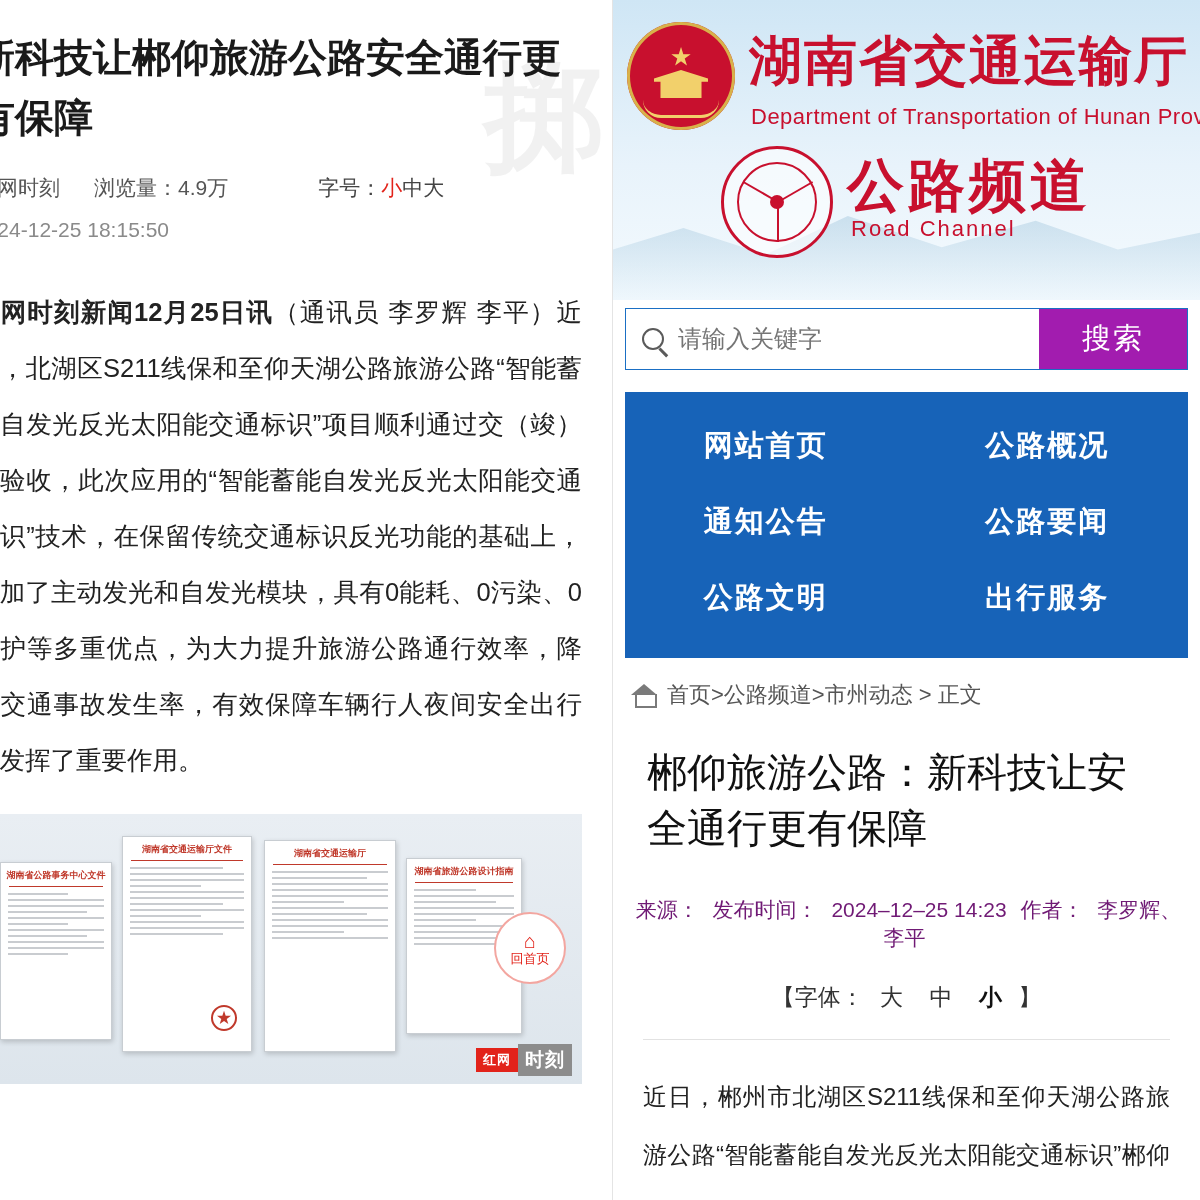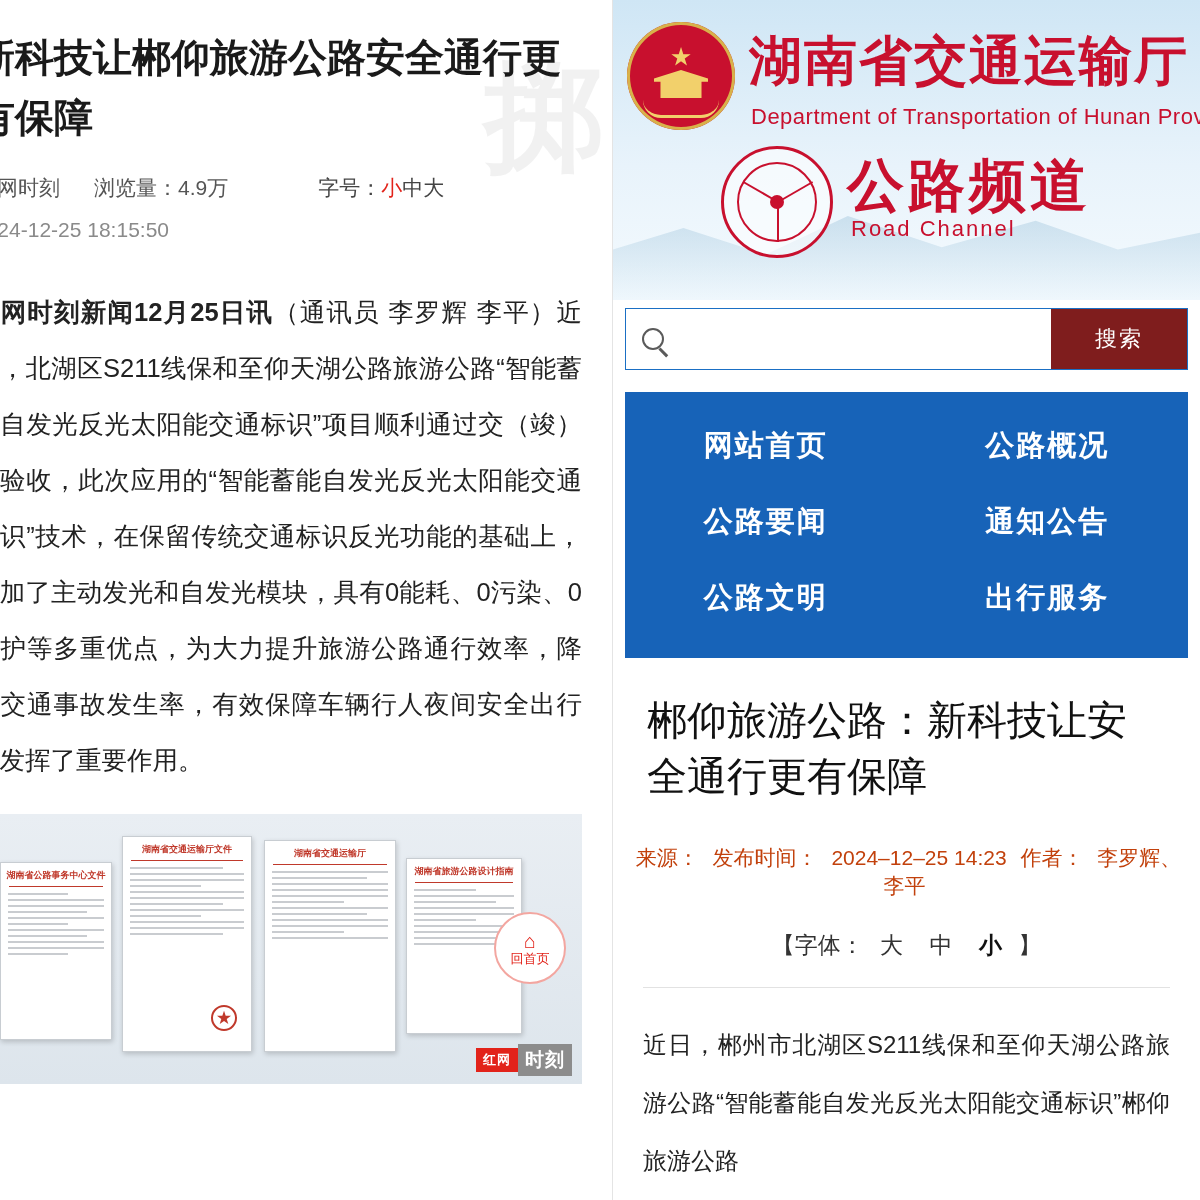--- a/index.html
+++ b/index.html
@@ -237,23 +237,23 @@
   .r-search .magnifier:after {
     content:""; position:absolute; right:-7px; bottom:-5px;
     width: 11px; height: 2.5px; background:#5a5a5a; transform: rotate(45deg);
   }
   .r-search input {
     border: 0; outline: 0; font-size: 24px; color: #8a8a8a;
     width: 100%; font-family: "Liberation Sans", sans-serif;
     background: transparent;
   }
   .r-search .btn {
-    width: 136px; background: #7f1d1d; color: #fff;
+    width: 148px; background: #a21caf; color: #fff;
     display:flex; align-items:center; justify-content:center;
-    font-size: 22px; letter-spacing: 2px;
+    font-size: 29px; letter-spacing: 2px;
   }
   .r-navwrap { padding: 22px 12px 0 12px; }
   .r-nav {
     background: #1763b8;
     display: grid; grid-template-columns: repeat(2, 1fr);
     row-gap: 0;
     padding: 16px 0 22px 0;
   }
   .r-nav a {
     color: #fff; font-size: 29px; font-weight: bold; text-decoration: none;
@@ -277,21 +277,21 @@
     border: 2px solid #7a7a7a; border-top: 0;
   }
   .r-artitle {
     padding: 34px 34px 0 34px;
     font-size: 40px; font-weight: normal; color: #111;
     line-height: 56px; text-align: left;
     letter-spacing: 0px;
   }
   .r-armeta {
     padding: 40px 10px 0 10px;
-    text-align: center; font-size: 21px; color: #c2410c;
+    text-align: center; font-size: 21px; color: #701a75;
   }
   .r-armeta span { margin: 0 4px; }
   .r-fontline {
     padding: 30px 0 0 0; text-align:center;
     font-size: 23px; color: #333;
   }
   .r-fontline .opt { margin: 0 10px; }
   .r-fontline .opt.active { color: #111; font-weight: bold; }
   .r-divider {
     margin: 26px 30px 0 30px; height: 1px; background: #e2e2e2;
@@ -438,35 +438,40 @@
         <span class="spoke" style="transform:rotate(240deg)"></span>
       </div>
 
       <div class="r-channel-cn">公路频道</div>
       <div class="r-channel-en">Road Channel</div>
     </div>
 
     <div class="r-search">
       <div class="box">
         <span class="magnifier"></span>
+        <input type="text" placeholder="请输入关键字" style="">
       </div>
       <div class="btn">搜索</div>
     </div>
 
     <div class="r-navwrap">
       <nav class="r-nav">
         <a href="#">网站首页</a>
         <a href="#">公路概况</a>
+        <a href="#">通知公告</a>
         <a href="#">公路要闻</a>
-        <a href="#">通知公告</a>
         <a href="#">公路文明</a>
         <a href="#">出行服务</a>
       </nav>
     </div>
 
+    <div class="r-crumb">
+      <span class="home"></span>
+      <span>首页&gt;公路频道&gt;市州动态 &gt; 正文</span>
+    </div>
 
     <div class="r-artitle">郴仰旅游公路：新科技让安全通行更有保障</div>
 
     <div class="r-armeta">
       <span>来源：</span>
       <span>发布时间：</span>
       <span>2024–12–25 14:23</span>
       <span>作者：</span>
       <span>李罗辉、李平</span>
     </div>

